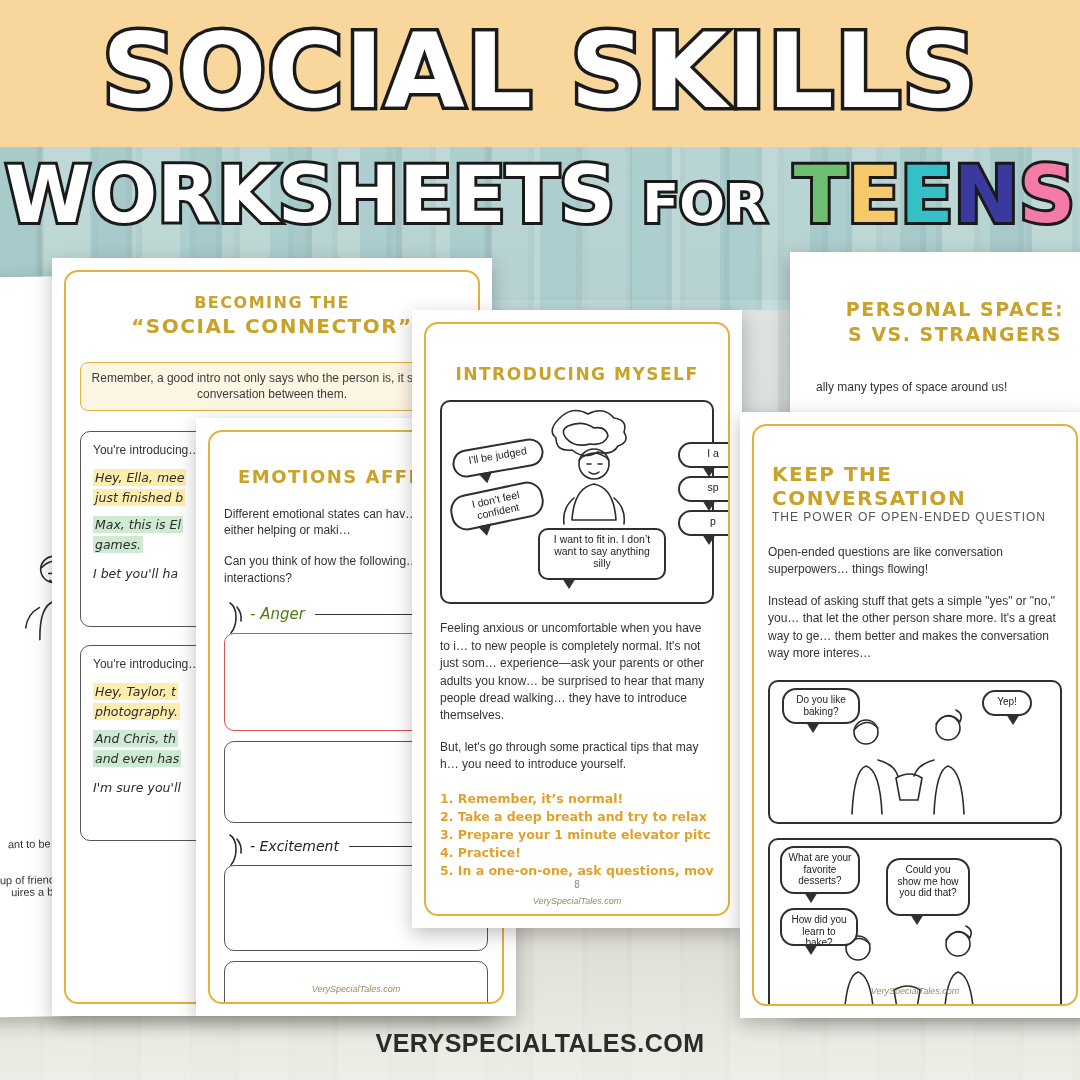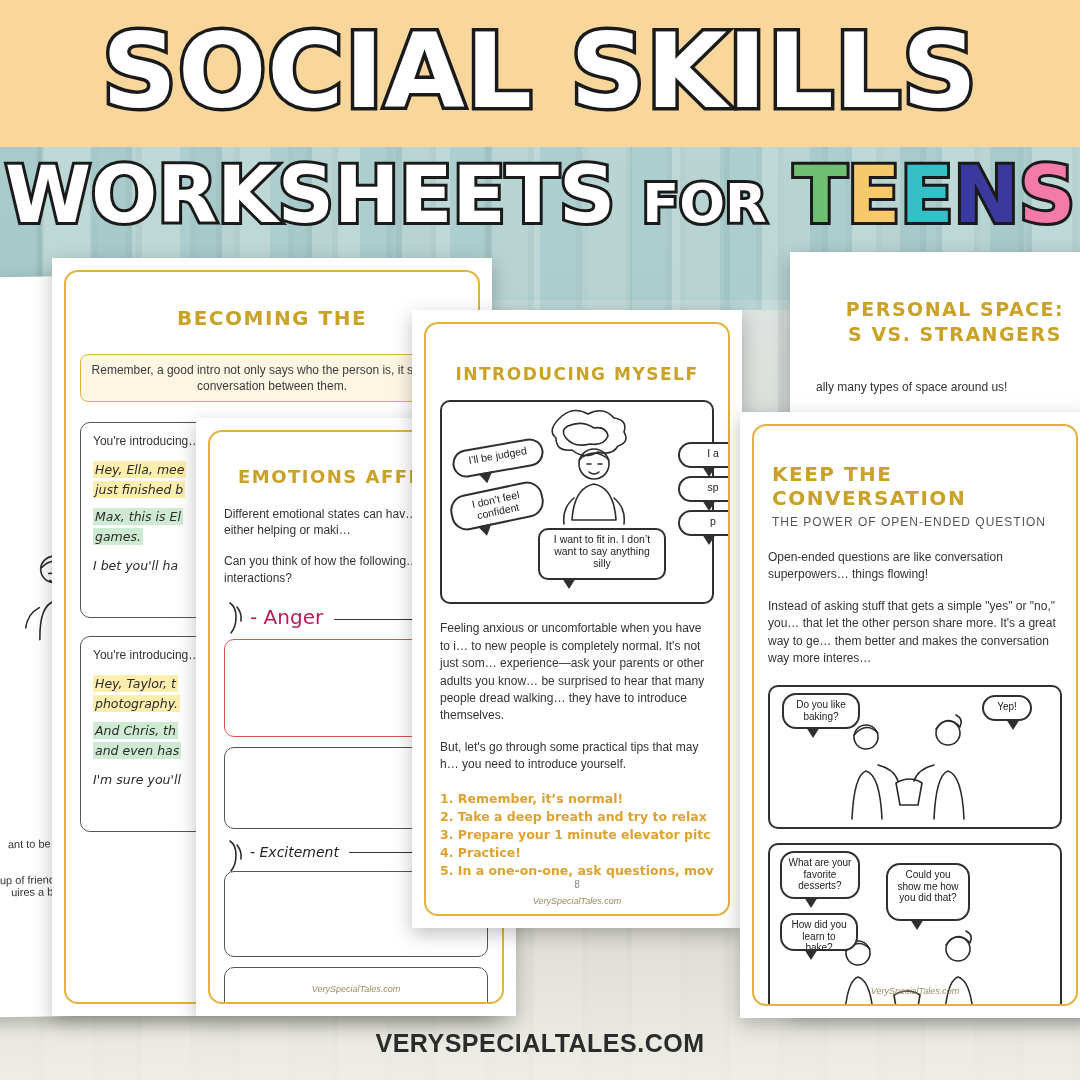--- a/index.html
+++ b/index.html
@@ -273,21 +273,22 @@
       <div class="ptext" style="font-size:12px;margin-top:6px;">people can be together, like parks or str</div>
       <svg width="300" height="200" viewBox="0 0 300 200" style="margin-top:230px;">
         <path class="sketch" d="M20 120 q20 -40 60 -30 q18 -34 58 -18 q30 -28 62 2 q36 -6 42 30 q24 16 8 44 q-40 26 -100 20 q-70 10 -110 -14 q-26 -14 -20 -34z"></path>
       </svg>
       <div class="pagenum" style="left:-120px;">13</div>
     </div>
   </div>
 
   <div class="sheet" style="left:52px; top:258px; width:440px; height:758px;">
     <div class="sheet-inner">
-      <div class="wtitle" style="font-size:20px;margin-top:22px;">BECOMING THE</div>
+      <div class="wtitle" style="font-size:16px;margin-top:9px;">BECOMING THE</div>
+      <div class="wtitle" style="font-size:20px;margin-top:2px;">“SOCIAL CONNECTOR”</div>
 
       <div class="callout" style="margin-top:24px;font-size:12px;line-height:1.35;">Remember, a good intro not only says who the person is, it sparks a conversation between them.</div>
 
       <div class="rbox" style="margin-top:20px;padding:10px 12px;height:196px;box-sizing:border-box;">
         <div class="ptext" style="font-size:12px;line-height:1.35;">You're introducing… his own PC.</div>
         <div class="hand" style="font-size:12.5px;margin-top:12px;"><span class="hl-y">Hey, Ella, mee</span></div>
         <div class="hand" style="font-size:12.5px;margin-top:5px;"><span class="hl-y">just finished b</span></div>
         <div class="hand" style="font-size:12.5px;margin-top:12px;"><span class="hl-g">Max, this is El</span></div>
         <div class="hand" style="font-size:12.5px;margin-top:5px;"><span class="hl-g">games.</span></div>
         <div class="hand" style="font-size:12.5px;margin-top:14px;">I bet you'll ha</div>
@@ -310,21 +311,21 @@
     <div class="sheet-inner">
       <div class="wtitle" style="font-size:18px;margin-top:22px;text-align:left;padding-left:14px;">EMOTIONS AFFEC</div>
       <div class="ptext" style="font-size:12px;margin-top:18px;line-height:1.4;">Different emotional states can hav… with others, either helping or maki…</div>
       <div class="ptext" style="font-size:12px;margin-top:14px;line-height:1.4;">Can you think of how the following… interactions?</div>
 
       <div style="position:relative;margin-top:18px;">
         <svg width="26" height="34" viewBox="0 0 26 34" style="position:absolute;left:0;top:-4px;">
           <path class="sketch" d="M6 2 q6 4 6 14 q0 10 -5 16"></path>
           <path class="sketch" d="M13 6 q5 6 4 14"></path>
         </svg>
-        <div style="margin-left:26px;font-family:'DejaVu Sans',sans-serif;font-size:20px;color:#be185d;display:inline-block;">- Anger</div>
+        <div style="margin-left:26px;font-family:'DejaVu Sans',sans-serif;font-style:italic;font-size:15px;color:#4d7c0f;display:inline-block;">- Anger</div>
         <div style="display:inline-block;width:150px;border-bottom:1.5px solid #333;vertical-align:middle;margin-left:6px;"></div>
       </div>
       <div class="rbox" style="margin-top:10px;height:96px;border-color:#d9534f;"></div>
       <div class="rbox" style="margin-top:10px;height:80px;"></div>
 
       <div style="position:relative;margin-top:14px;">
         <svg width="26" height="34" viewBox="0 0 26 34" style="position:absolute;left:0;top:-4px;">
           <path class="sketch" d="M6 2 q6 4 6 14 q0 10 -5 16"></path>
           <path class="sketch" d="M13 6 q5 6 4 14"></path>
         </svg>
@@ -373,21 +374,21 @@
       </div>
 
       <div class="pagenum">8</div>
       <div class="footer-note">VerySpecialTales.com</div>
     </div>
   </div>
 
   <div class="sheet" style="left:740px; top:412px; width:350px; height:606px;">
     <div class="sheet-inner">
       <div class="wtitle" style="font-size:20px;margin-top:24px;text-align:left;padding-left:4px;">KEEP THE CONVERSATION</div>
-      <div class="wsub" style="font-size:12px;margin-top:5px;text-align:left;padding-left:4px;">THE POWER OF OPEN-ENDED QUESTION</div>
+      <div class="wsub" style="font-size:12px;text-align:left;padding-left:4px;">THE POWER OF OPEN-ENDED QUESTION</div>
 
       <div class="ptext" style="font-size:12px;margin-top:20px;line-height:1.45;">Open-ended questions are like conversation superpowers… things flowing!</div>
       <div class="ptext" style="font-size:12px;margin-top:14px;line-height:1.45;">Instead of asking stuff that gets a simple "yes" or "no," you… that let the other person share more. It's a great way to ge… them better and makes the conversation way more interes…</div>
 
       <div class="box" style="position:relative;margin-top:18px;height:140px;padding-left:16px;">
         <svg width="320" height="140" viewBox="0 0 320 140" style="position:absolute;inset:0;">
           <circle class="sketch" cx="96" cy="50" r="12"></circle>
           <path class="sketch" d="M84 48 q12 -14 24 -2"></path>
           <path class="sketch" d="M82 132 q2 -44 14 -48 q14 4 16 48"></path>
           <path class="sketch" d="M108 78 q16 4 20 16"></path>

